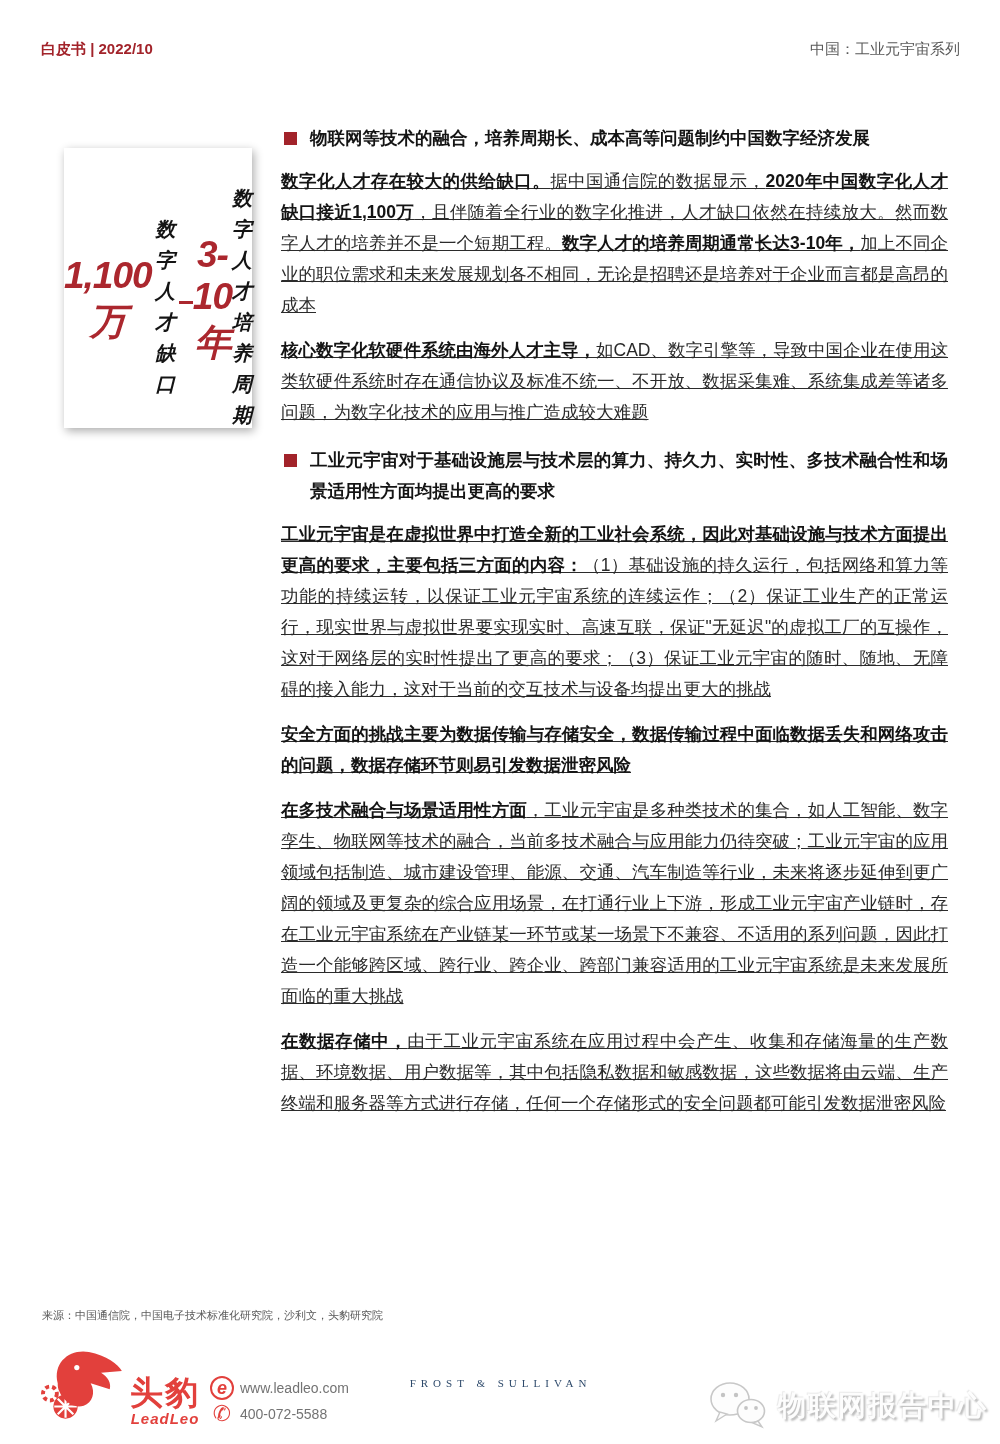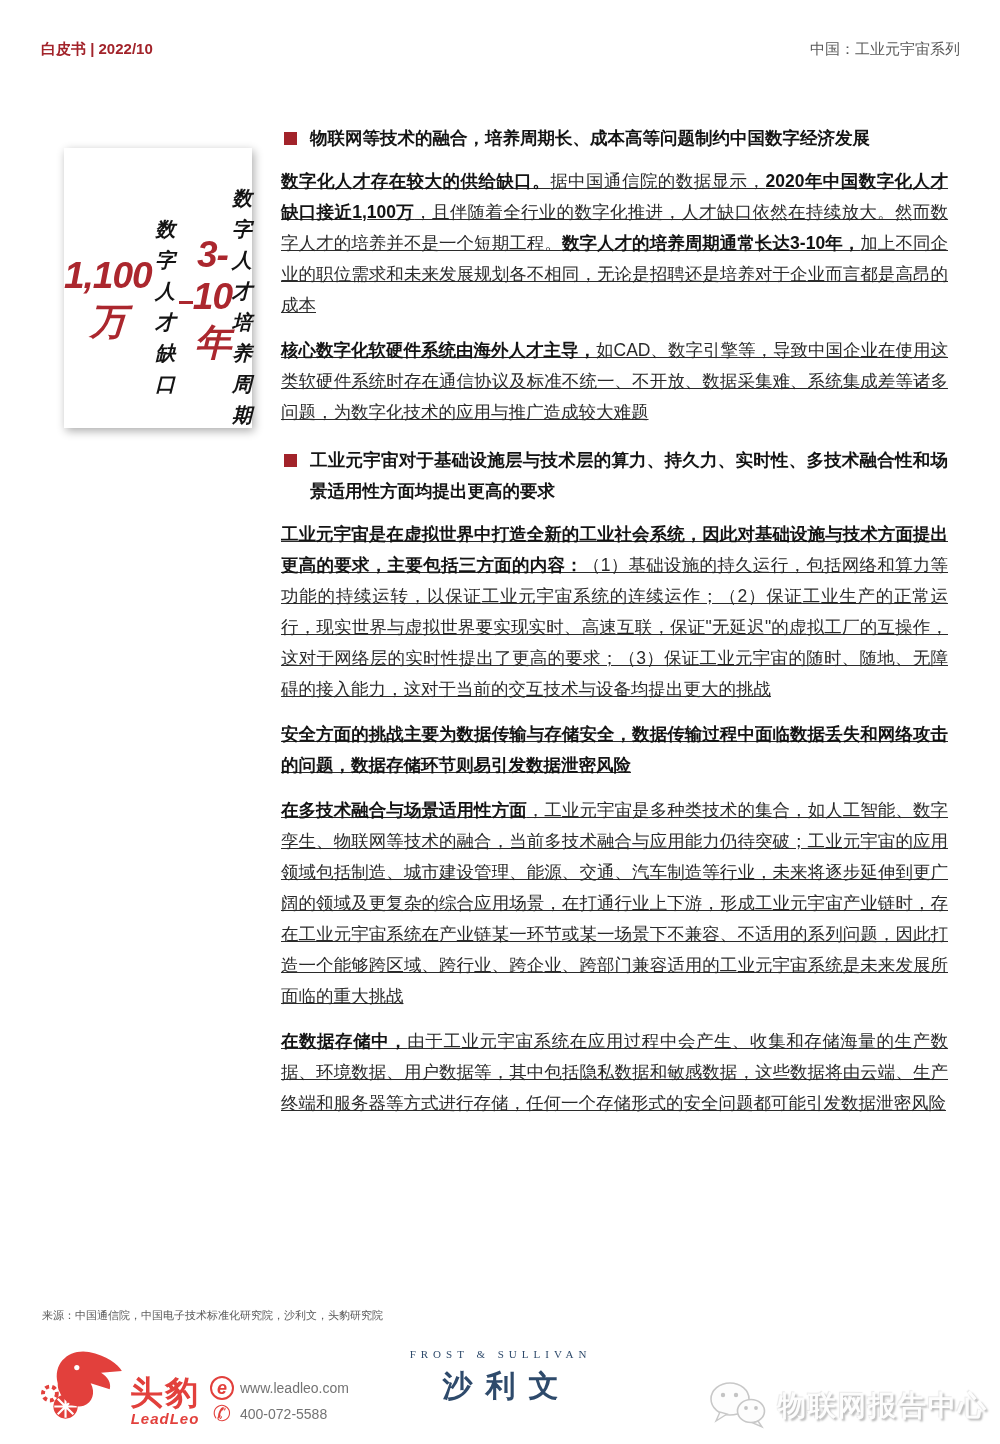--- a/index.html
+++ b/index.html
@@ -52,21 +52,21 @@
   .leadleo-contact { margin-left:10px; }
   .contact-row { display:flex; align-items:center; height:26px; }
   .globe-e {
     display:inline-block; width:24px; height:24px; border-radius:50%;
     border:2px solid #e2403c; color:#e2403c; font-weight:bold; font-style:italic;
     font-size:18px; line-height:20px; text-align:center; margin-right:6px;
   }
   .phone-glyph { font-size:22px; color:#e2403c; margin-right:6px; width:24px; text-align:center; }
   .contact-text { font-size:14px; color:#737373; }
   .frost { position:absolute; left:408px; top:1348px; width:185px; text-align:center; }
-  .frost-en { font-size:11px; letter-spacing:5px; color:#2e4a6b; font-family:"Liberation Serif","DejaVu Serif",serif; }
+  .frost-en { font-size:11px; letter-spacing:5px; color:#2e4a6b; font-family:"Liberation Serif","DejaVu Serif",serif;margin-top:29px; }
   .frost-cn { font-size:30px; font-weight:bold; letter-spacing:13px; color:#2e4a6b; margin-top:6px; text-indent:13px; }
   
   .watermark {
     position:absolute; right:12px; bottom:10px; display:flex; align-items:center;
   }
   .wm-text {
     font-size:28px; font-weight:bold; color:#fdfdfd; letter-spacing:2px; margin-left:10px;
     text-shadow:2px 2px 2px #bcbcbc, -1px -1px 1px #e8e8e8;
   }
 </style>
@@ -130,21 +130,20 @@
       </span>
       <span class="contact-row">
         <span class="phone-glyph">✆</span>
         <span class="contact-text">400-072-5588</span>
       </span>
     </span>
   </div>
 
   <div class="frost">
     <div class="frost-en">FROST &amp; SULLIVAN</div>
-    <div class="frost-cn">沙利文</div>
   </div>
 
   <div class="watermark">
     <span>
       <svg width="62" height="52" viewBox="0 0 62 52">
         <ellipse cx="24" cy="21" rx="19" ry="16" fill="#fdfdfd" stroke="#c8c8c8" stroke-width="1.6"></ellipse>
         <path d="M14,34 L10,43 L21,36 Z" fill="#fdfdfd" stroke="#c8c8c8" stroke-width="1.4"></path>
         <circle cx="17" cy="17" r="2.2" fill="#c4c4c4"></circle>
         <circle cx="30" cy="17" r="2.2" fill="#c4c4c4"></circle>
         <ellipse cx="45" cy="33" rx="13.5" ry="11.5" fill="#fdfdfd" stroke="#c8c8c8" stroke-width="1.6"></ellipse>

